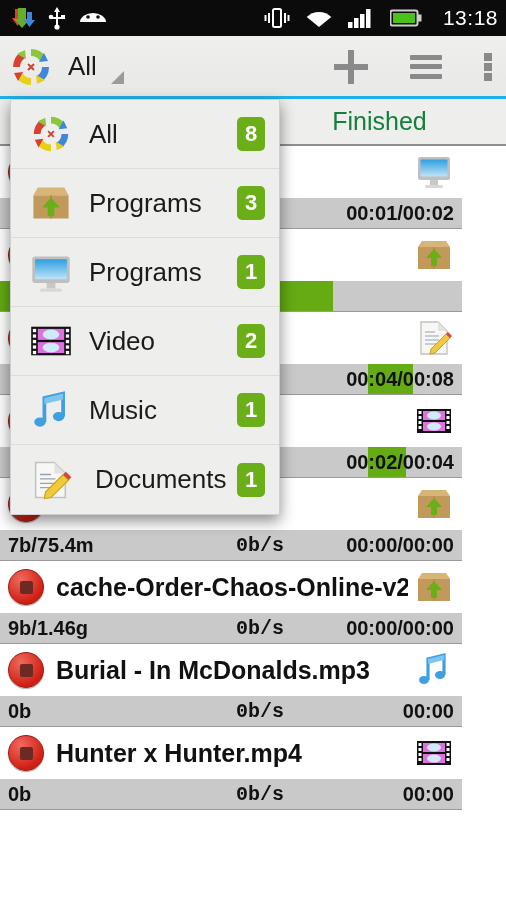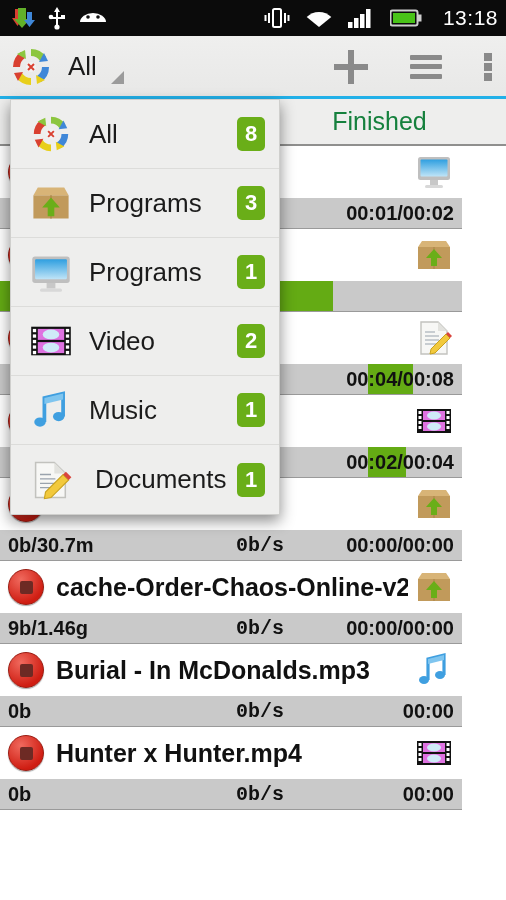--- a/index.html
+++ b/index.html
@@ -325,21 +325,21 @@
         <svg width="40" height="40" viewBox="0 0 40 40">
           <path d="M4 12h32v22H4z" fill="#c19a5b"></path>
           <path d="M4 12l4-6h24l4 6z" fill="#d8b477"></path>
           <path d="M20 12v22" stroke="#b08a4c" stroke-width="1.5"></path>
           <path d="M20 14l8 9h-5v8h-6v-8h-5z" fill="#6aae18"></path>
         </svg>
       </span>
     </div>
     <div class="row-stats">
       <span class="pbar" style="width:0%"></span>
-      <span class="stat s1">0b/30.7m</span>
+      <span class="stat s1">7b/75.4m</span>
       <span class="stat s2">0b/s</span>
       <span class="stat s3">00:00/00:00</span>
     </div>
   </div>
 
   <div class="row">
     <div class="row-main">
       <span class="stopbtn">
           <i></i>
         </span>

